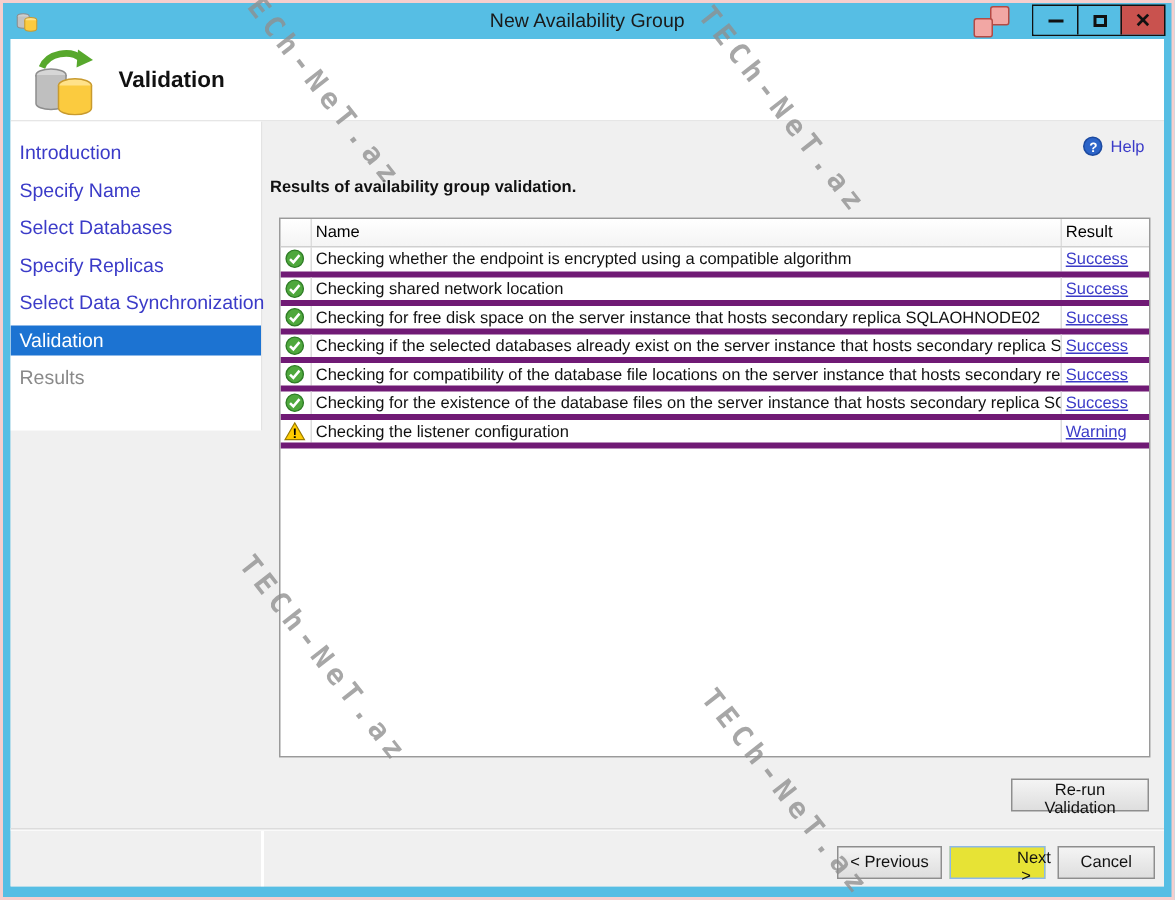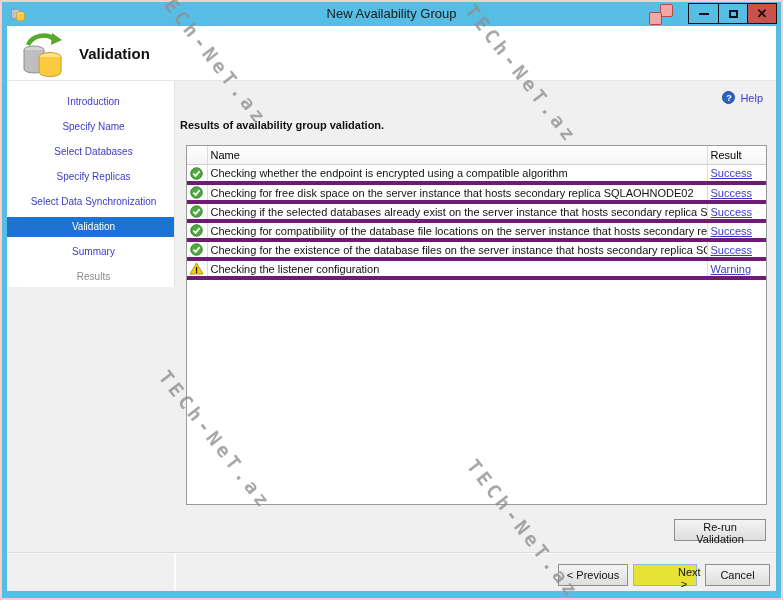--- a/index.html
+++ b/index.html
@@ -38,22 +38,22 @@
   .winbtn.close{background:var(--close-red);font-weight:bold;font-size:13px;}
   
   .content{position:absolute;top:24px;left:5px;right:5px;bottom:7px;background:#F0F0F0;overflow:hidden;}
   .header{height:55px;background:#FFF;border-bottom:1px solid #E6E6E6;position:relative;}
   .wizard-icon{position:absolute;left:14px;top:5px;}
   .page-title{position:absolute;left:72px;top:0;height:55px;line-height:55px;font-size:15px;font-weight:bold;color:#111;}
   .bodyarea{position:absolute;top:55px;left:0;right:0;bottom:0;background:#F0F0F0;}
   
   .sidebar{position:absolute;left:0;top:0;width:168px;height:206px;background:#FFF;
     border-right:1px solid #E3E3E3;padding-top:11px;}
-  .nav-item{height:20px;line-height:20px;margin-bottom:5px;padding-left:6px;font-size:10px;
-    color:var(--link-blue);cursor:pointer;white-space:nowrap;text-align:center;}
+  .nav-item{height:20px;line-height:20px;margin-bottom:5px;padding-left:6px;font-size:13px;
+    color:var(--link-blue);cursor:pointer;white-space:nowrap;}
   .nav-item.selected{background:var(--selected-nav-blue);color:#FFF;}
   .nav-item.disabled{color:#8A8A8A;cursor:default;}
   
   .help{position:absolute;top:10px;right:13px;display:flex;align-items:center;gap:5px;cursor:pointer;}
   .help-icon{width:13px;height:13px;border-radius:50%;background:#2C64C8;border:1px solid #1C4AA0;
     color:#FFF;font-size:9px;font-weight:bold;display:flex;align-items:center;justify-content:center;}
   .help-label{font-size:11px;color:var(--link-blue);}
   .results-caption{position:absolute;top:38px;left:173px;font-size:11px;font-weight:bold;color:#111;}
   
   .val-table{position:absolute;top:64px;left:179px;width:581px;height:360px;background:#FFF;
@@ -130,21 +130,20 @@
     </div>
 
     <div class="bodyarea">
       <div class="sidebar">
           <div class="nav-item">Introduction</div>
           <div class="nav-item">Specify Name</div>
           <div class="nav-item">Select Databases</div>
           <div class="nav-item">Specify Replicas</div>
           <div class="nav-item">Select Data Synchronization</div>
           <div class="nav-item selected">Validation</div>
-          <div class="nav-item">Summary</div>
           <div class="nav-item disabled">Results</div>
         </div>
 
       <div class="help">
         <span class="help-icon">?</span>
         <span class="help-label">Help</span>
       </div>
 
       <div class="results-caption">Results of availability group validation.</div>
 
@@ -169,20 +168,28 @@
                     <path d="M3.6,7.2 L6,9.6 L10.4,4.4" stroke="#FFF" stroke-width="1.8" fill="none"></path>
                   </svg></td>
                 <td>Checking whether the endpoint is encrypted using a compatible algorithm</td>
                 <td><a class="result-link">Success</a></td>
               </tr>
               <tr>
                 <td class="icon-cell"><svg width="13" height="13" viewBox="0 0 14 14">
                     <circle cx="7" cy="7" r="6.2" fill="#4FA83D" stroke="#2F7D26"></circle>
                     <path d="M3.6,7.2 L6,9.6 L10.4,4.4" stroke="#FFF" stroke-width="1.8" fill="none"></path>
                   </svg></td>
+                <td>Checking shared network location</td>
+                <td><a class="result-link">Success</a></td>
+              </tr>
+              <tr>
+                <td class="icon-cell"><svg width="13" height="13" viewBox="0 0 14 14">
+                    <circle cx="7" cy="7" r="6.2" fill="#4FA83D" stroke="#2F7D26"></circle>
+                    <path d="M3.6,7.2 L6,9.6 L10.4,4.4" stroke="#FFF" stroke-width="1.8" fill="none"></path>
+                  </svg></td>
                 <td>Checking for free disk space on the server instance that hosts secondary replica SQLAOHNODE02</td>
                 <td><a class="result-link">Success</a></td>
               </tr>
               <tr>
                 <td class="icon-cell"><svg width="13" height="13" viewBox="0 0 14 14">
                     <circle cx="7" cy="7" r="6.2" fill="#4FA83D" stroke="#2F7D26"></circle>
                     <path d="M3.6,7.2 L6,9.6 L10.4,4.4" stroke="#FFF" stroke-width="1.8" fill="none"></path>
                   </svg></td>
                 <td>Checking if the selected databases already exist on the server instance that hosts secondary replica SQLA...</td>
                 <td><a class="result-link">Success</a></td>

